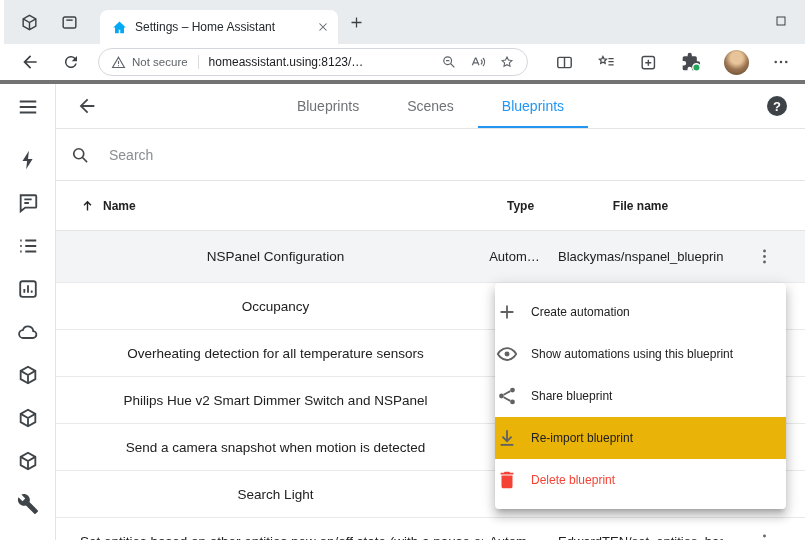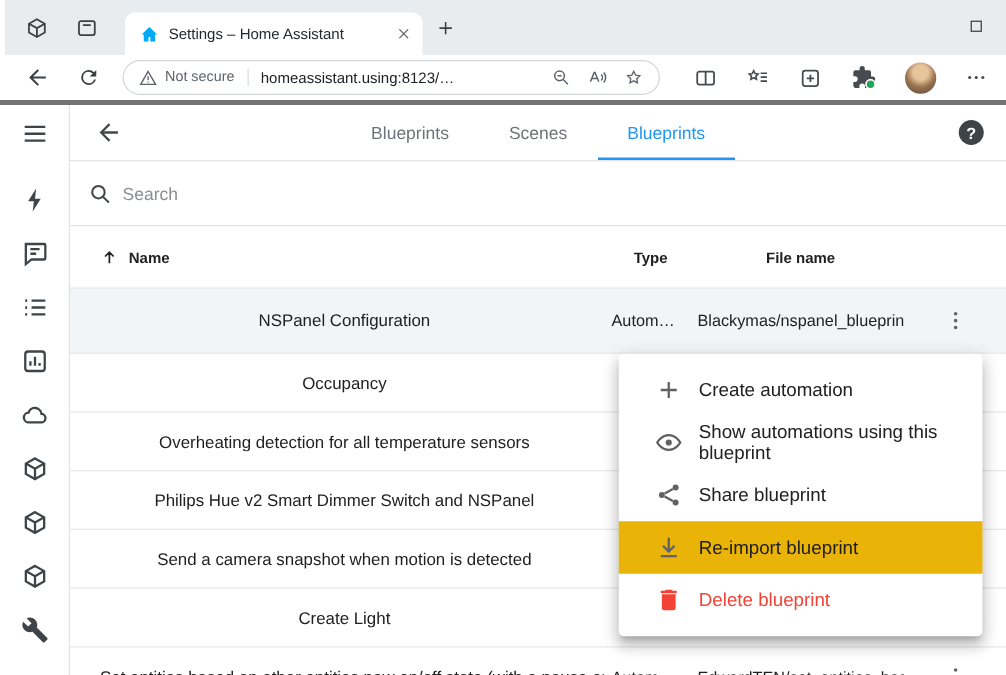--- a/index.html
+++ b/index.html
@@ -44,40 +44,40 @@
   .ha-header { height:45px; flex:none; border-bottom:1px solid #e4e4e4; position:relative;
                display:flex; align-items:center; justify-content:center; }
   .ha-back { position:absolute; left:20px; color:#44474a; }
   .ha-tabs { display:flex; height:100%; }
   .ha-tab { padding:0 24px; display:flex; align-items:center; font-size:14px; color:#6f7276; cursor:default; }
   .ha-tab.active { color:#2196f3; box-shadow:inset 0 -2px 0 #2196f3; }
   .help-btn { position:absolute; right:18px; width:20px; height:20px; border-radius:50%; background:#3d4347;
               color:#fff; font-size:13px; font-weight:bold; display:flex; align-items:center; justify-content:center; }
 
   .search-row { height:52px; flex:none; border-bottom:1px solid #e4e4e4; display:flex; align-items:center;
-                padding-left:14px; gap:8px; color:#44474a; }
+                padding-left:14px; gap:19px; color:#44474a; }
   .search-row input { border:none; outline:none; font-size:14px; color:#212121; width:320px;
                       font-family:"Liberation Sans", sans-serif; }
   .search-row input::placeholder { color:#8a8d91; }
 
   .tgrid { display:grid; grid-template-columns:1fr 75px 165px 82px; align-items:center; padding-left:24px;text-align:center; }
   .thead { height:50px; flex:none; border-bottom:1px solid #e4e4e4; font-size:12px; font-weight:bold; color:#212121; }
   .th-name { display:flex; align-items:center; gap:8px; color:#212121; }
   .trow { height:47px; flex:none; border-bottom:1px solid #e9e9e9; font-size:13.5px; color:#212121; }
   .trow.selected { height:52px; background:#f3f4f5; }
   .cell { white-space:nowrap; overflow:hidden; text-overflow:clip; padding-right:12px; }
   .cell.type, .cell.file { font-size:13px; }
   .dots-btn { width:40px; height:40px; display:flex; align-items:center; justify-content:center;
               color:#5f6368; justify-self:center; background:none; border:none; }
 
   
   .menu { position:absolute; left:495px; top:283px; width:291px; background:#fff; border-radius:4px;
           padding:8px 0; z-index:10;
           box-shadow:0 5px 5px -3px rgba(0,0,0,.2), 0 8px 10px 1px rgba(0,0,0,.14), 0 3px 14px 2px rgba(0,0,0,.12); }
-  .menu-item { height:42px; display:flex; align-items:center; gap:12px; padding:0 28px; font-size:15px; color:#212121; }
+  .menu-item { height:42px; display:flex; align-items:center; gap:12px; padding:0 0; font-size:12px; color:#212121; }
   .menu-item .mi { width:24px; height:24px; color:#616161; display:flex; align-items:center; justify-content:center; flex:none; }
   .menu-item.hovered { background:#eab308; }
   .menu-item.danger { color:#f44336; }
   .menu-item.danger .mi { color:#f44336; }
 
   svg { display:block; }
 </style>
 </head>
 <body>
 
@@ -369,21 +369,21 @@
           <div class="cell file"></div>
           <button class="dots-btn">
               <svg width="19" height="19" viewBox="0 0 24 24" fill="currentColor">
                 <circle cx="12" cy="5" r="1.8"></circle>
                 <circle cx="12" cy="12" r="1.8"></circle>
                 <circle cx="12" cy="19" r="1.8"></circle>
               </svg>
             </button>
         </div>
         <div class="trow tgrid">
-          <div class="cell">Create Light</div>
+          <div class="cell">Search Light</div>
           <div class="cell type">Au</div>
           <div class="cell file"></div>
           <button class="dots-btn">
               <svg width="19" height="19" viewBox="0 0 24 24" fill="currentColor">
                 <circle cx="12" cy="5" r="1.8"></circle>
                 <circle cx="12" cy="12" r="1.8"></circle>
                 <circle cx="12" cy="19" r="1.8"></circle>
               </svg>
             </button>
         </div>

